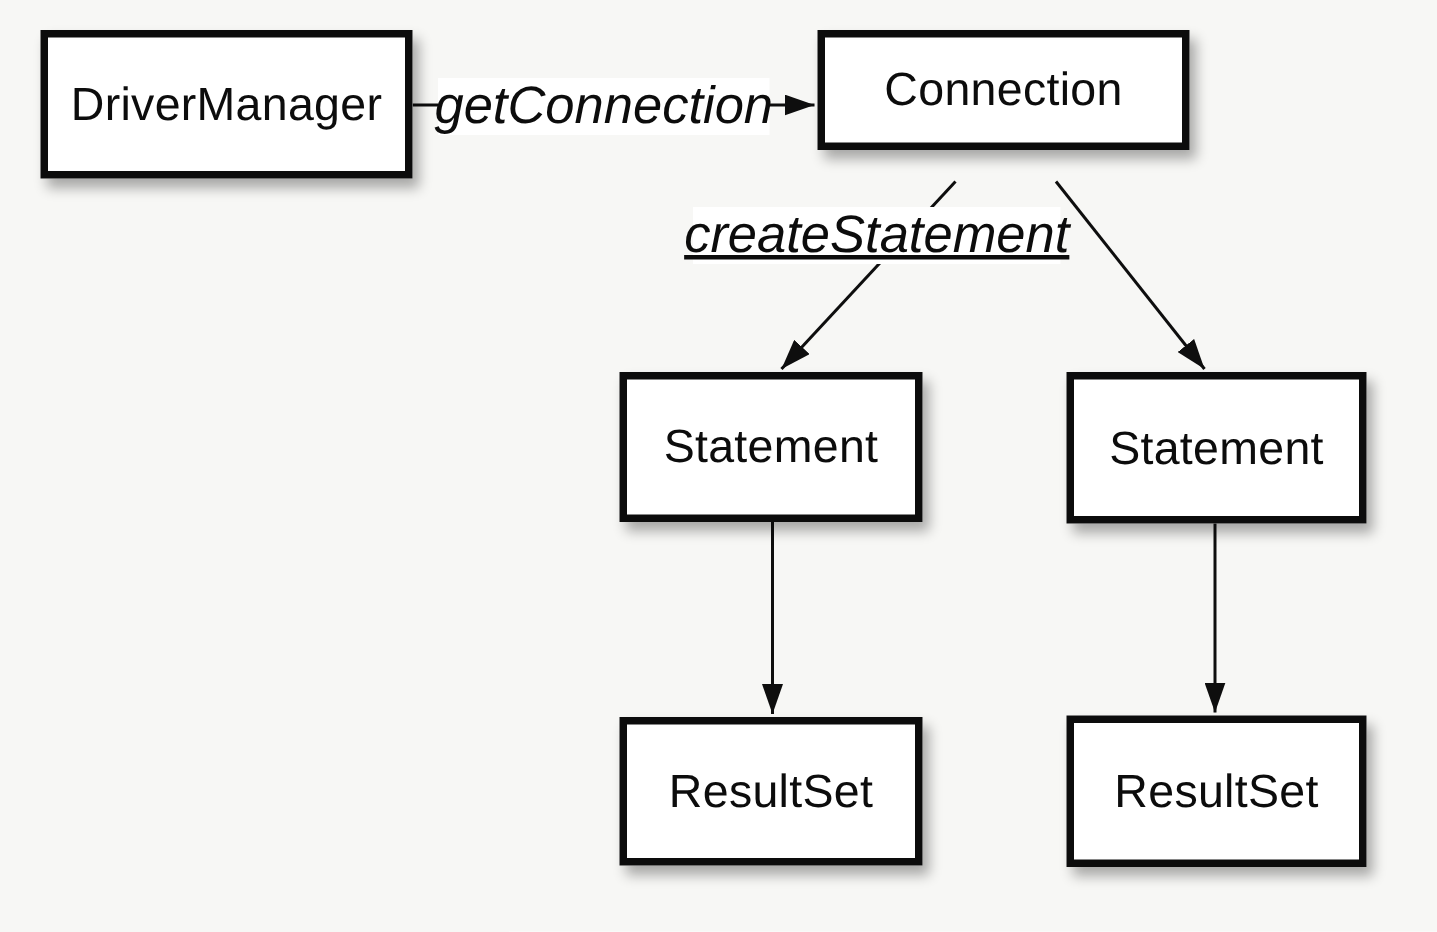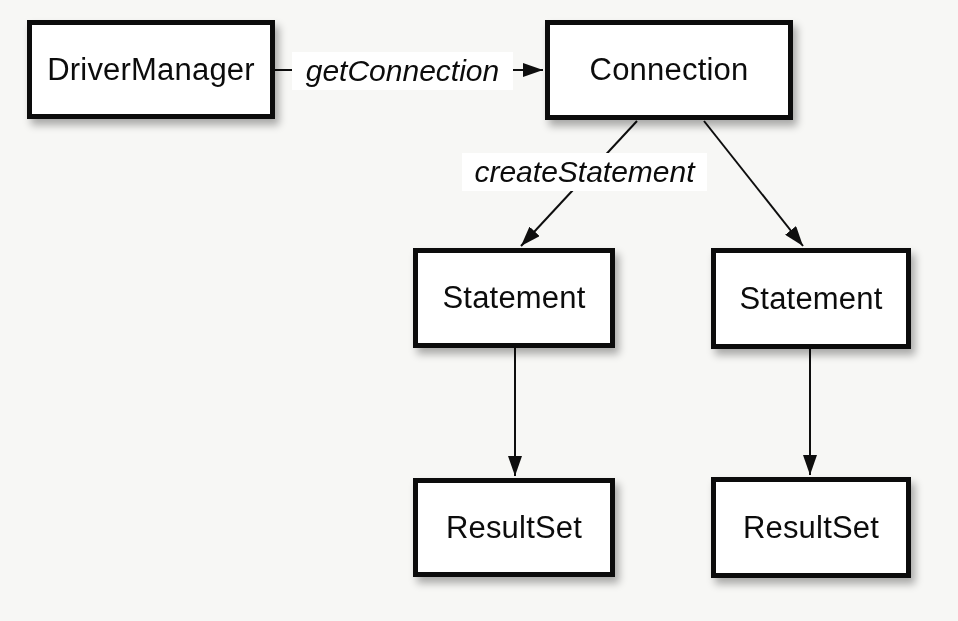--- a/index.html
+++ b/index.html
@@ -32,39 +32,39 @@
     border: 5px solid #0c0c0c;
     box-shadow: 4px 6px 8px rgba(0,0,0,0.32);
     display: flex;
     align-items: center;
     justify-content: center;
     font-size: 31px;
     letter-spacing: 0.2px;
     white-space: nowrap;
   }
   .node-driver-manager { left: 27px;  top: 20px;  width: 248px; height: 99px;  }
-  .node-connection     { left: 545px; top: 20px;  width: 248px; height: 100px; }
+  .node-connection     { left: 545px; top: 20px;  width: 248px; height: 80px; }
   .node-statement-l    { left: 413px; top: 248px; width: 202px; height: 100px; }
   .node-statement-r    { left: 711px; top: 248px; width: 200px; height: 101px; }
   .node-resultset-l    { left: 413px; top: 478px; width: 202px; height: 99px;  }
   .node-resultset-r    { left: 711px; top: 477px; width: 200px; height: 101px; }
 
   .edge-label {
     position: absolute;
     box-sizing: border-box;
     background: #ffffff;
     display: flex;
     align-items: center;
     justify-content: center;
     font-style: italic;
-    font-size: 30px;
+    font-size: 35px;
     white-space: nowrap;
   }
   .label-get-connection   { left: 292px; top: 52px;  width: 221px; height: 38px; }
-  .label-create-statement { left: 462px; top: 153px; width: 245px; height: 38px; }
+  .label-create-statement { left: 462px; top: 138px; width: 245px; height: 38px; text-decoration: underline; }
   .label-execute-query    { left: 403px; top: 390px; width: 215px; height: 37px; }
 </style>
 </head>
 <body>
 
 <div class="canvas">
 
   <svg class="edges" width="958" height="621" viewBox="0 0 958 621" xmlns="http://www.w3.org/2000/svg">
     <defs>
       <marker id="arrow" viewBox="0 0 10 7" refX="10" refY="3.5" markerWidth="10" markerHeight="7" orient="auto">

